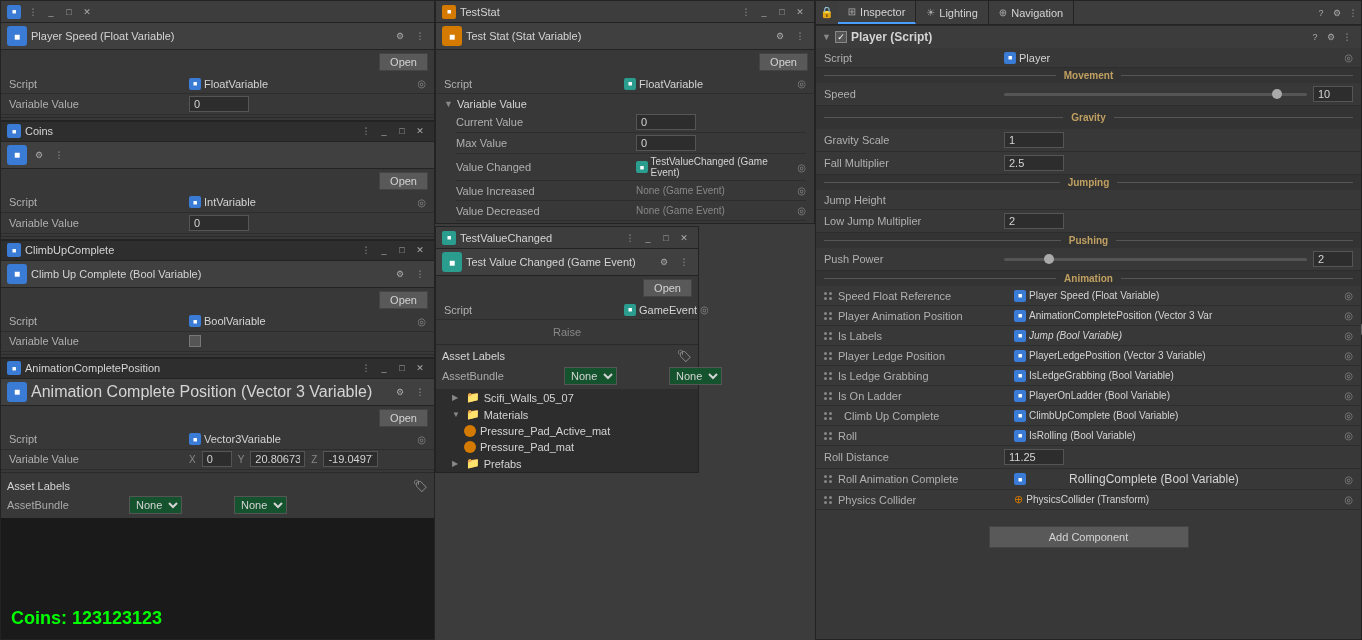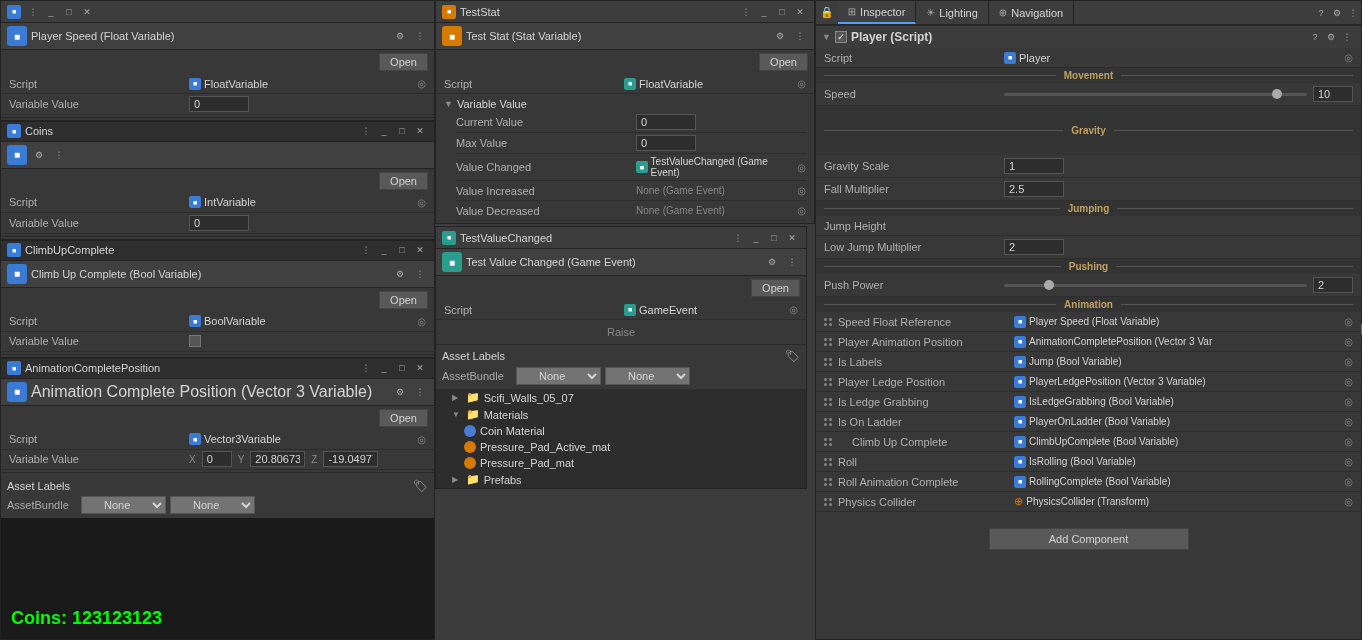--- a/index.html
+++ b/index.html
@@ -85,30 +85,31 @@
     .asset-labels-section {
       padding: 4px 6px;
       display: flex;
       flex-direction: column;
       gap: 3px;
     }
 
     .asset-bundle-row {
       display: flex;
       align-items: center;
-      gap: 4px;
+      gap: 21px;
     }
 
     select {
-      background: #737373;
+      background: #14532d;
       border: 1px solid #555;
       color: #d4d4d4;
       font-size: 11px;
-      padding: 1px 18px;
+      padding: 1px 2px;
       height: 18px;
+      margin-left: 31px;
     }
 
     
     .panel-player-speed {
       width: 435px;
       min-width: 435px;
       height: 640px;
       overflow: hidden;
     }
 
@@ -587,21 +588,21 @@
             <span style="font-size:10px;color:#888;">None (Game Event)</span>
             <span style="margin-left:auto;color:#888;font-size:10px;">◎</span>
           </div>
         </div>
       </div>
     </div>
 
     <div style="position:absolute;right:-10px;top:50%;color:#888;font-size:14px;cursor:pointer;">▶</div>
   </div>
 
-  <div class="panel" style="width:372px;border:1px solid #232323;margin-top:2px;position:relative;">
+  <div class="panel" style="width:264px;border:1px solid #232323;margin-top:2px;position:relative;">
     <div class="panel-header">
       <span style="width:14px;height:14px;background:#2a9d8f;border-radius:2px;display:inline-flex;align-items:center;justify-content:center;font-size:7px;color:#fff;">■</span>
       <span class="panel-title">TestValueChanged</span>
       <div class="panel-icons">
         <button class="icon-btn">⋮</button>
         <button class="icon-btn">_</button>
         <button class="icon-btn">□</button>
         <button class="icon-btn">✕</button>
       </div>
     </div>
@@ -649,24 +650,20 @@
         <span class="tree-arrow">▶</span>
         <span class="folder-icon">📁</span>
         <span>Scifi_Walls_05_07</span>
       </div>
       <div class="tree-item indent-1">
         <span class="tree-arrow">▼</span>
         <span class="folder-icon">📁</span>
         <span>Materials</span>
       </div>
       <div class="tree-item indent-2">
-        <span class="sphere-icon"></span>
-        <span>Coin Material</span>
-      </div>
-      <div class="tree-item indent-2">
         <span class="sphere-icon sphere-icon-orange"></span>
         <span>Pressure_Pad_Active_mat</span>
       </div>
       <div class="tree-item indent-2">
         <span class="sphere-icon sphere-icon-orange"></span>
         <span>Pressure_Pad_mat</span>
       </div>
       <div class="tree-item indent-1">
         <span class="tree-arrow">▶</span>
         <span class="folder-icon">📁</span>
@@ -726,21 +723,21 @@
     <div class="inspector-row-value slider-container">
       <div class="slider-track">
         <div class="slider-thumb" style="left:90%;"></div>
       </div>
       <input class="input-field" style="width: 40px;" value="10">
     </div>
   </div>
 
   <div style="display:flex;align-items:center;padding:2px 8px;background:#333;">
     <div style="flex:1;height:1px;background:#555;"></div>
-    <span style="margin:17px 8px;color:#c0a060;font-size:10px;font-weight:bold;">Gravity</span>
+    <span style="margin:4px 8px;color:#c0a060;font-size:10px;font-weight:bold;">Gravity</span>
     <div style="flex:1;height:1px;background:#555;"></div>
   </div>
   <div class="inspector-row">
     <span class="inspector-row-label">Gravity Scale</span>
     <div class="inspector-row-value">
       <input class="input-field" style="width: 60px;" value="1">
     </div>
   </div>
   <div class="inspector-row">
     <span class="inspector-row-label">Fall Multiplier</span>
@@ -836,21 +833,21 @@
           </div>
         <div style="display:flex;gap:2px;">
             <div style="width:3px;height:3px;background:#888;border-radius:50%;"></div>
             <div style="width:3px;height:3px;background:#888;border-radius:50%;"></div>
           </div>
       </div>
       <span style="color:#b0b0b0;font-size:11px;margin-left:4px;">Is Labels</span>
     </div>
     <div class="inspector-row-value ref-value">
       <span class="small-cube small-cube-blue">■</span>
-      <span style="font-size:10px;">Jump (Bool Variable)</span>
+      <span style="font-size:10px;font-style:italic;">Jump (Bool Variable)</span>
       <span style="margin-left:auto;color:#888;font-size:10px;">◎</span>
     </div>
   </div>
 
   <div class="inspector-row">
     <div style="display:flex;align-items:center;gap:2px;width:190px;min-width:190px;">
       <div style="display:flex;flex-direction:column;gap:2px;">
         <div style="display:flex;gap:2px;">
             <div style="width:3px;height:3px;background:#888;border-radius:50%;"></div>
             <div style="width:3px;height:3px;background:#888;border-radius:50%;"></div>
@@ -905,21 +902,21 @@
       <span style="color:#b0b0b0;font-size:11px;margin-left:4px;">Is On Ladder</span>
     </div>
     <div class="inspector-row-value ref-value">
       <span class="small-cube small-cube-blue">■</span>
       <span style="font-size:10px;">PlayerOnLadder (Bool Variable)</span>
       <span style="margin-left:auto;color:#888;font-size:10px;">◎</span>
     </div>
   </div>
 
   <div class="inspector-row">
-    <div style="display:flex;align-items:center;gap:16px;width:190px;min-width:190px;">
+    <div style="display:flex;align-items:center;gap:8px;width:190px;min-width:190px;">
       <div style="display:flex;flex-direction:column;gap:2px;">
         <div style="display:flex;gap:2px;">
             <div style="width:3px;height:3px;background:#888;border-radius:50%;"></div>
             <div style="width:3px;height:3px;background:#888;border-radius:50%;"></div>
           </div>
         <div style="display:flex;gap:2px;">
             <div style="width:3px;height:3px;background:#888;border-radius:50%;"></div>
             <div style="width:3px;height:3px;background:#888;border-radius:50%;"></div>
           </div>
       </div>
@@ -946,38 +943,44 @@
       </div>
       <span style="color:#b0b0b0;font-size:11px;margin-left:4px;">Roll</span>
     </div>
     <div class="inspector-row-value ref-value">
       <span class="small-cube small-cube-blue">■</span>
       <span style="font-size:10px;">IsRolling (Bool Variable)</span>
       <span style="margin-left:auto;color:#888;font-size:10px;">◎</span>
     </div>
   </div>
 
+  <div class="inspector-row">
+    <span class="inspector-row-label">Roll Distance</span>
+    <div class="inspector-row-value">
+      <input class="input-field" style="width: 60px;" value="11.25">
+    </div>
+  </div>
 
   <div class="inspector-row">
     <div style="display:flex;align-items:center;gap:2px;width:190px;min-width:190px;">
       <div style="display:flex;flex-direction:column;gap:2px;">
         <div style="display:flex;gap:2px;">
             <div style="width:3px;height:3px;background:#888;border-radius:50%;"></div>
             <div style="width:3px;height:3px;background:#888;border-radius:50%;"></div>
           </div>
         <div style="display:flex;gap:2px;">
             <div style="width:3px;height:3px;background:#888;border-radius:50%;"></div>
             <div style="width:3px;height:3px;background:#888;border-radius:50%;"></div>
           </div>
       </div>
       <span style="color:#b0b0b0;font-size:11px;margin-left:4px;">Roll Animation Complete</span>
     </div>
     <div class="inspector-row-value ref-value">
       <span class="small-cube small-cube-blue">■</span>
-      <span style="font-size:10px;">RollingComplete (Bool Variable)</span>
+      <span style="font-size:12px;margin-left:40px;">RollingComplete (Bool Variable)</span>
       <span style="margin-left:auto;color:#888;font-size:10px;">◎</span>
     </div>
   </div>
 
   <div class="inspector-row">
     <div style="display:flex;align-items:center;gap:2px;width:190px;min-width:190px;">
       <div style="display:flex;flex-direction:column;gap:2px;">
         <div style="display:flex;gap:2px;">
             <div style="width:3px;height:3px;background:#888;border-radius:50%;"></div>
             <div style="width:3px;height:3px;background:#888;border-radius:50%;"></div>

